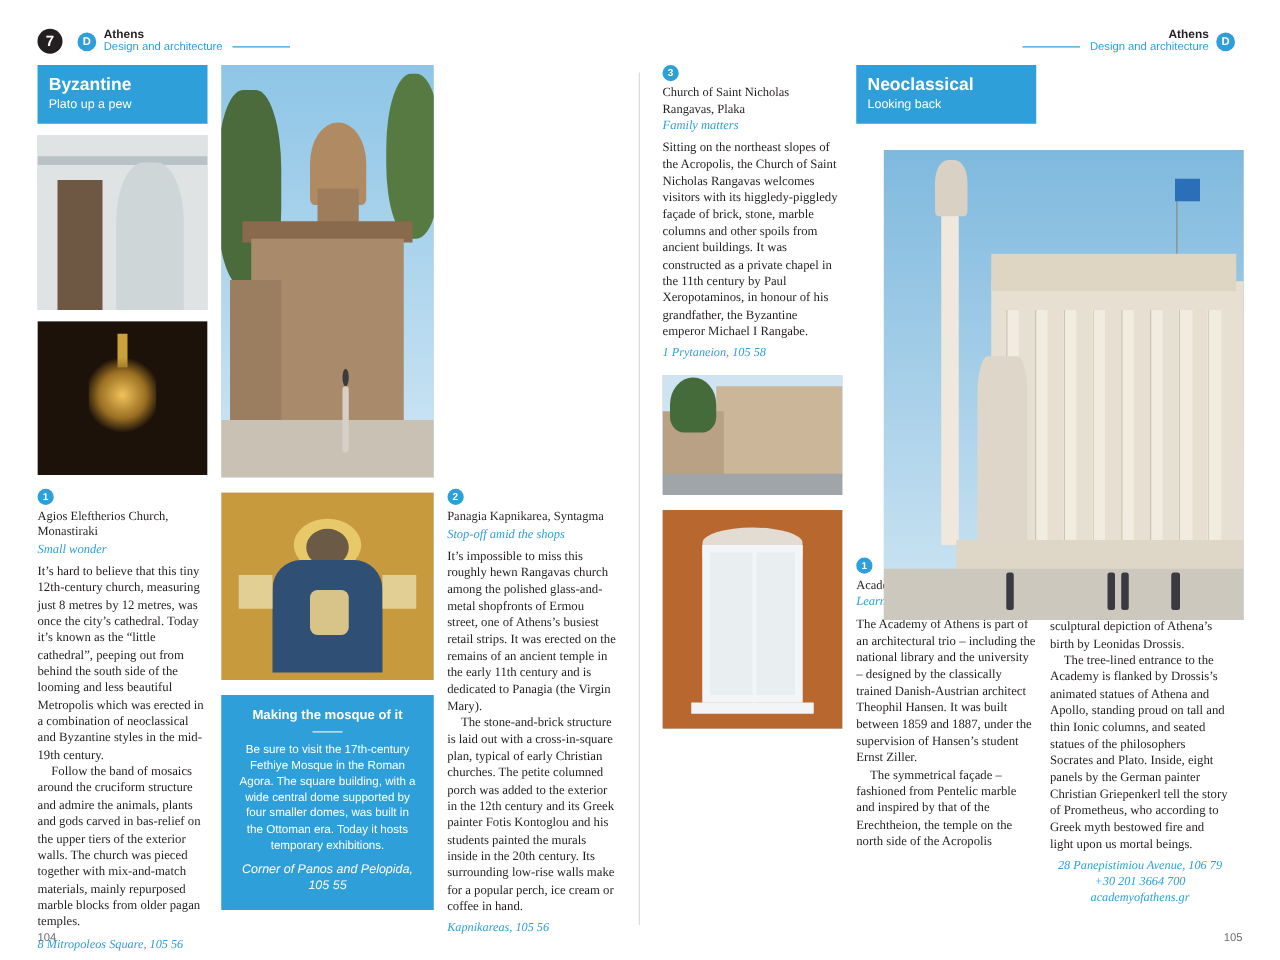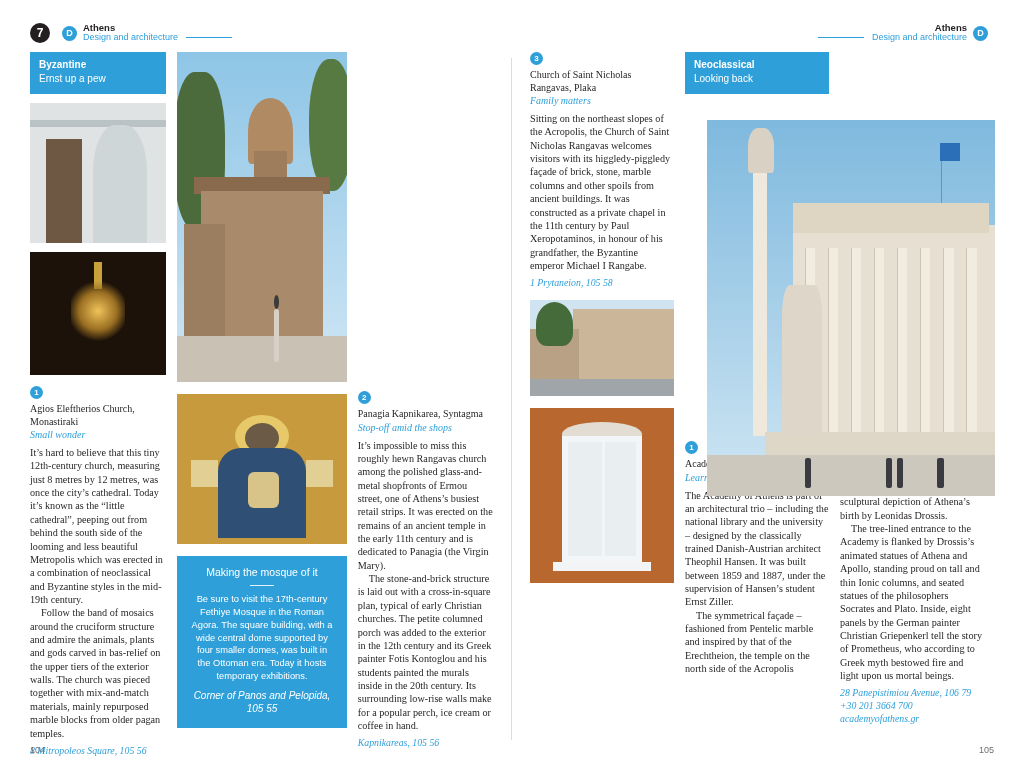--- a/index.html
+++ b/index.html
@@ -54,21 +54,21 @@
 
   
   .img { width:100%; position:relative; overflow:hidden; background:#c8d3db; }
 
   
   .secthead {
     background:#2e9fd9; color:#fff;
     font-family:"Liberation Sans", sans-serif;
     padding:7px 9px 9px 9px;
   }
-  .secthead .t { font-size:10px; font-weight:bold; display:block; line-height:1.2; }
+  .secthead .t { font-size:14px; font-weight:bold; display:block; line-height:1.2; }
   .secthead .s { font-size:10px; display:block; line-height:1.3; margin-top:1px; }
 
   
   .numdot {
     width:13px; height:13px; border-radius:50%;
     background:#2e9fd9; color:#fff;
     font-family:"Liberation Sans", sans-serif;
     font-size:8px; font-weight:bold;
     display:flex; align-items:center; justify-content:center;
     margin-bottom:4px;
@@ -92,21 +92,21 @@
     font-style:italic; font-size:9.8px; color:#2e9fd9;
     margin-top:5px; line-height:1.3;
   }
 
   
   .tipbox {
     background:#2e9fd9; color:#fff; text-align:center;
     font-family:"Liberation Sans", sans-serif;
     padding:10px 12px 12px 12px;
   }
-  .tipbox .th { font-size:10.5px; font-weight:normal; line-height:1.25; }
+  .tipbox .th { font-size:10.5px; font-weight:bold; line-height:1.25; }
   .tipbox .trule { width:24px; height:1px; background:#fff; margin:6px auto 7px auto; opacity:.85; }
   .tipbox .tb { font-size:9.3px; line-height:1.38; }
   .tipbox .ta { font-style:italic; font-size:10px; line-height:1.35; margin-top:6px; }
 
   
   .pageno {
     position:absolute; bottom:13px;
     font-family:"Liberation Sans", sans-serif;
     font-size:9px; color:#6d6e71;
   }
@@ -195,21 +195,21 @@
       </div>
       <div class="rule"></div>
     </div>
 
     <div class="cols">
 
       <div class="col">
 
         <div class="secthead">
           <span class="t">Byzantine</span>
-          <span class="s">Ernst up a pew</span>
+          <span class="s">Plato up a pew</span>
         </div>
 
         <div class="img" style="height:140px;margin-top:9px;">
           <div class="ph chapel">
             <div class="wall"></div>
               <div class="trim"></div>
             <div class="arch"></div>
               <div class="door"></div>
           </div>
         </div>
@@ -341,21 +341,21 @@
           <p class="entry-sub">Learning curve</p>
           <p class="body">The Academy of Athens is part of an architectural trio – including the national library and the university – designed by the classically trained Danish-Austrian architect Theophil Hansen. It was built between 1859 and 1887, under the supervision of Hansen’s student Ernst Ziller.</p>
           <p class="body">The symmetrical façade – fashioned from Pentelic marble and inspired by that of the Erechtheion, the temple on the north side of the Acropolis</p>
         </div>
       </div>
 
       <div class="col">
         <div style="height:430px;"></div>
         <p class="body">– features a pediment with a sculptural depiction of Athena’s birth by Leonidas Drossis.</p>
         <p class="body">The tree-lined entrance to the Academy is flanked by Drossis’s animated statues of Athena and Apollo, standing proud on tall and thin Ionic columns, and seated statues of the philosophers Socrates and Plato. Inside, eight panels by the German painter Christian Griepenkerl tell the story of Prometheus, who according to Greek myth bestowed fire and light upon us mortal beings.</p>
-        <p class="addr" style="white-space:pre-line;">28 Panepistimiou Avenue, 106 79
+        <p class="addr" style="white-space:pre-line;text-align:center;">28 Panepistimiou Avenue, 106 79
 +30 201 3664 700
 academyofathens.gr</p>
       </div>
 
     </div>
 
     <div class="img" style="position:absolute; left:195px; top:120px; width:288px; height:376px;">
       <div class="ph acad">
         <div class="sky"></div>
         <div class="flagpole"></div>

